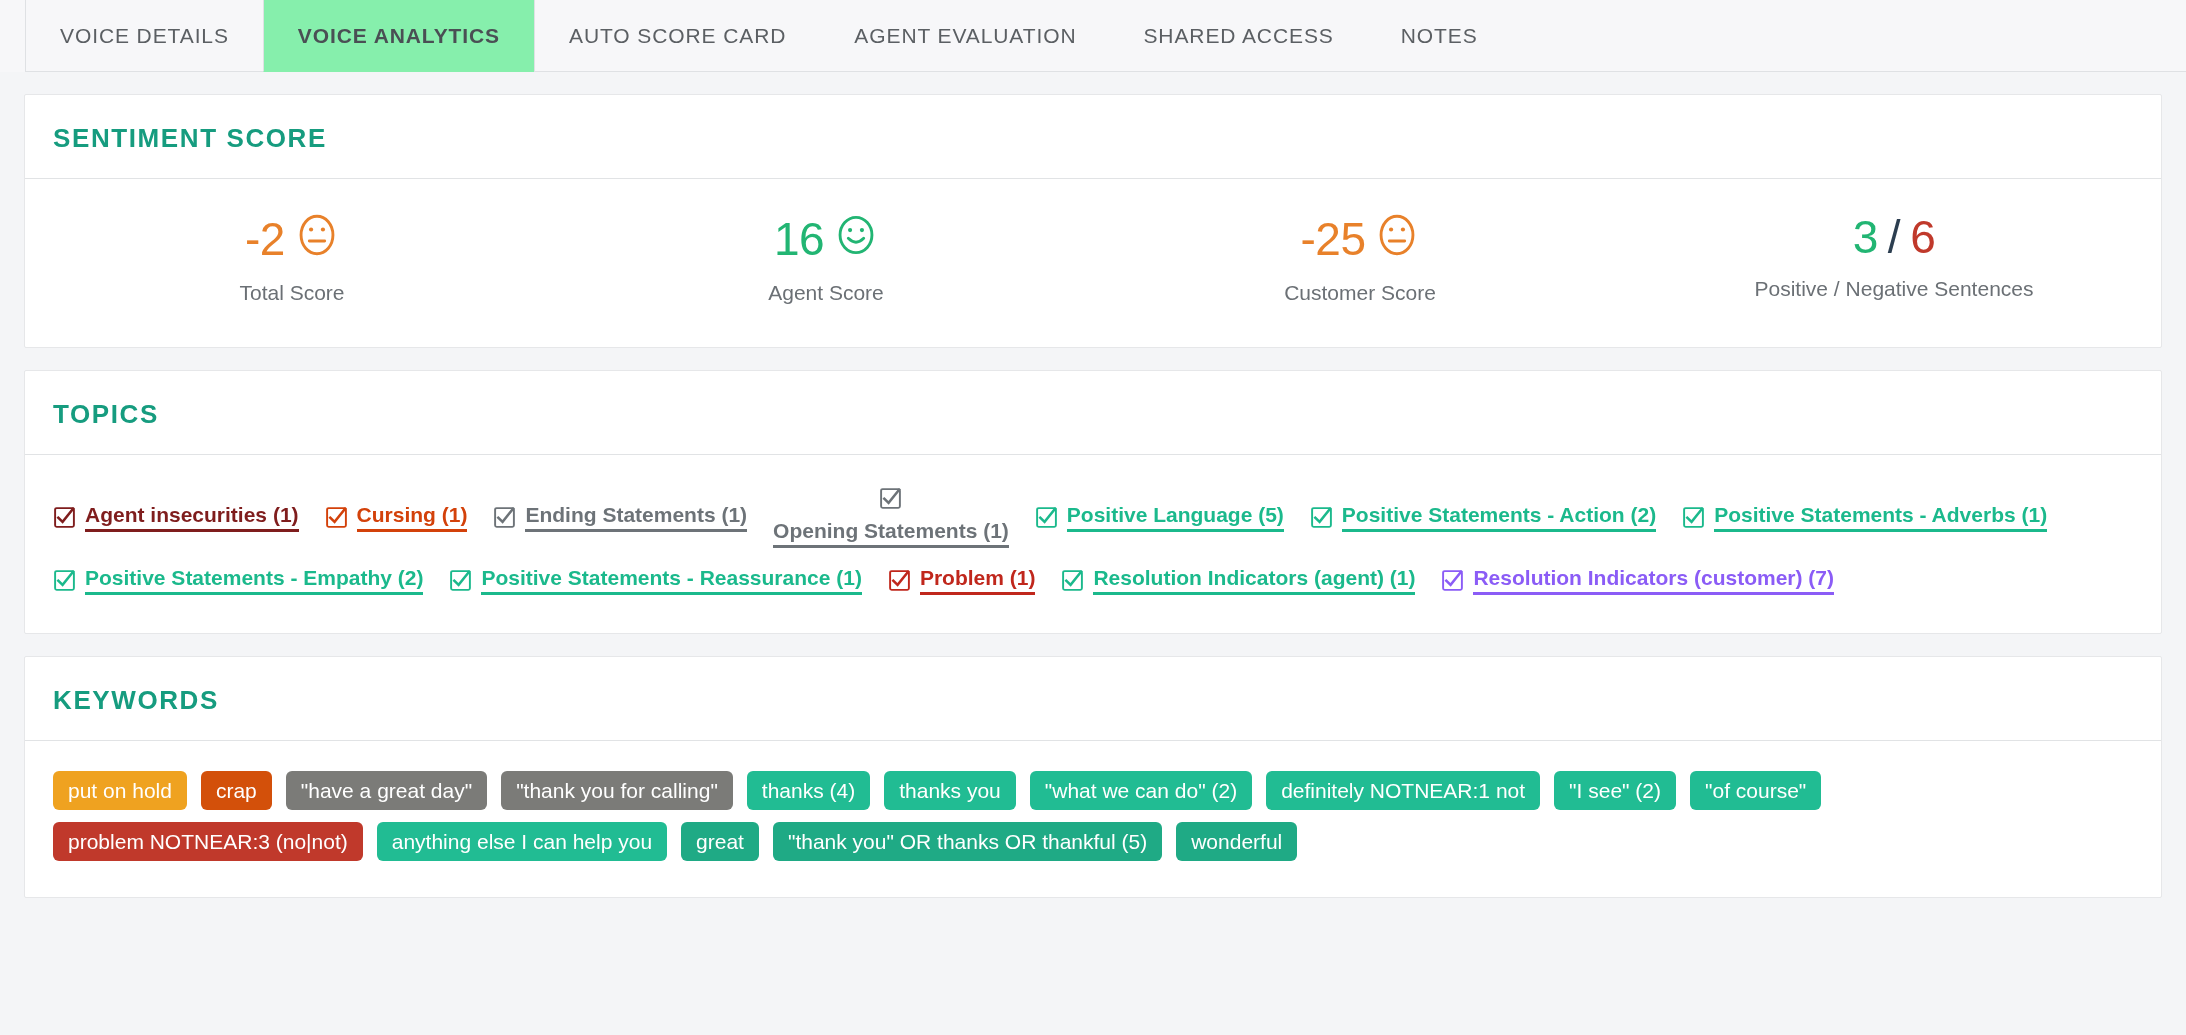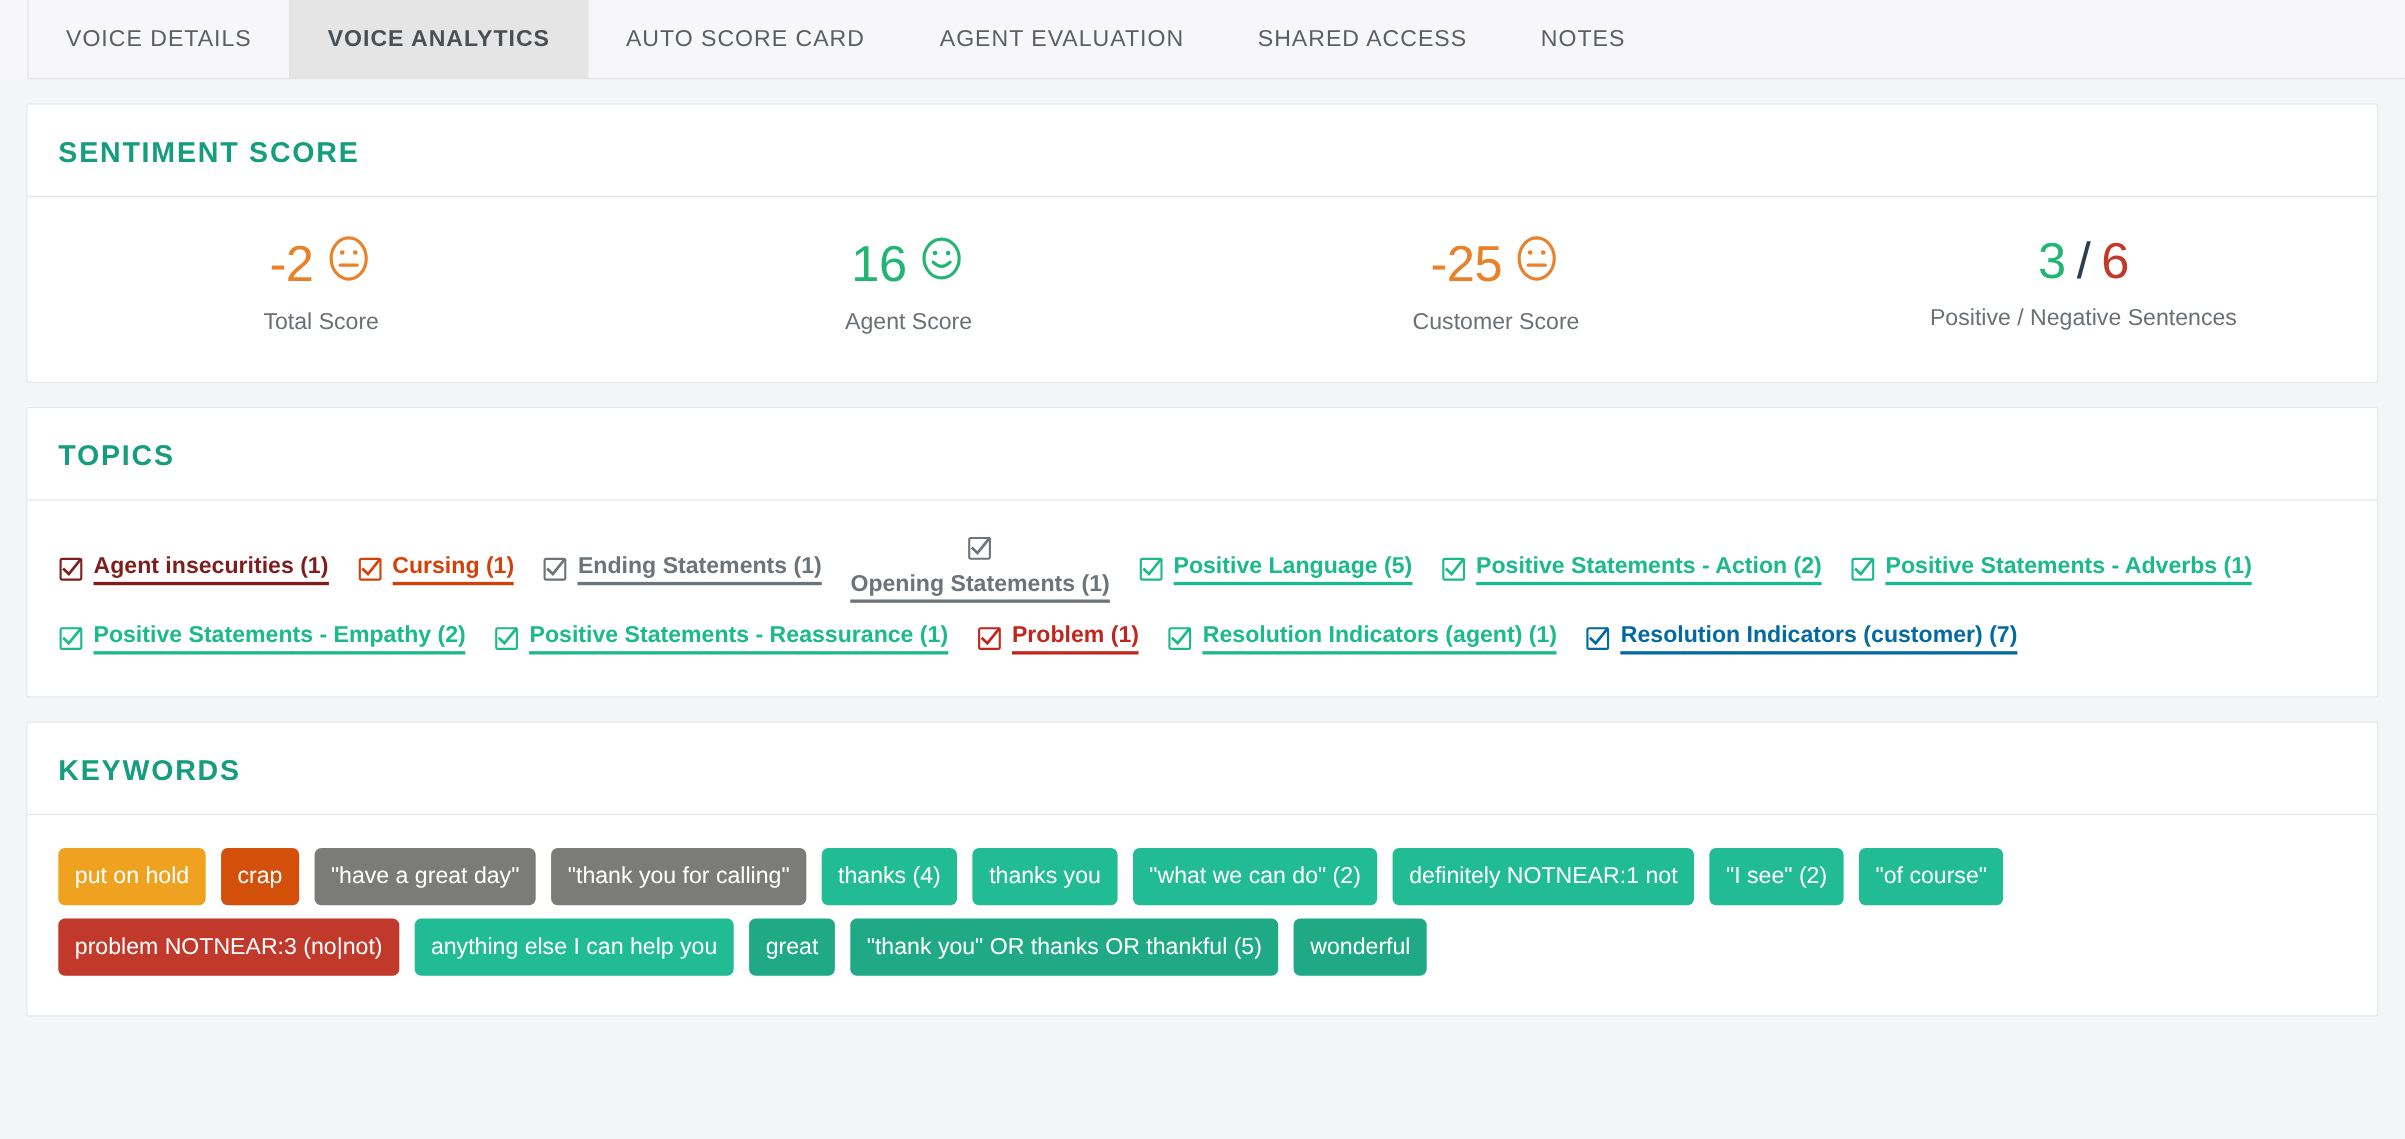--- a/index.html
+++ b/index.html
@@ -29,21 +29,21 @@
     background: #f7f7f9;
     border-left: 1px solid #dfe1e4;
     border-right: 1px solid #dfe1e4;
     border-bottom: 1px solid #dfe1e4;
     margin-left: -1px;
     cursor: pointer;
     white-space: nowrap;
   }
   .tab:first-child { border-left: 1px solid #dfe1e4; }
   .tab.active {
-    background: #e5e5e5;
+    background: #86efac;
     color: #4a4f54;
     font-weight: bold;
     border-bottom: 1px solid transparent;
   }
   .tab.plain {
     border-left: none;
     border-right: none;
     border-bottom: 1px solid #dfe1e4;
     background: #f7f7f9;
   }
@@ -132,21 +132,21 @@
   
   .keywords {
     display: flex;
     flex-wrap: wrap;
     gap: 12px 14px;
     padding: 4px 0 6px 0;
   }
   .kw {
     display: inline-flex;
     align-items: center;
-    height: 52px;
+    height: 39px;
     padding: 0 15px;
     border-radius: 6px;
     color: #ffffff;
     font-size: 21px;
     white-space: nowrap;
     cursor: pointer;
   }
 </style>
 </head>
 <body>
@@ -335,21 +335,21 @@
         </a>
         <a class="topic" style="color: rgb(27, 185, 140);">
           <span>
             <svg width="23" height="23" viewBox="0 0 24 24">
               <rect x="2.2" y="2.2" width="19.6" height="19.6" rx="1.6" fill="none" stroke="currentColor" stroke-width="2"></rect>
               <path d="M5.5 12.2 L10 16.5 L21 2.8" fill="none" stroke="currentColor" stroke-width="2.6" stroke-linecap="square"></path>
             </svg>
           </span>
           <span class="t-label">Resolution Indicators (agent) (1)</span>
         </a>
-        <a class="topic" style="color: #0369a1;">
+        <a class="topic" style="color: #8b5cf6;">
           <span>
             <svg width="23" height="23" viewBox="0 0 24 24">
               <rect x="2.2" y="2.2" width="19.6" height="19.6" rx="1.6" fill="none" stroke="currentColor" stroke-width="2"></rect>
               <path d="M5.5 12.2 L10 16.5 L21 2.8" fill="none" stroke="currentColor" stroke-width="2.6" stroke-linecap="square"></path>
             </svg>
           </span>
           <span class="t-label">Resolution Indicators (customer) (7)</span>
         </a>
       </div>
   </div>

